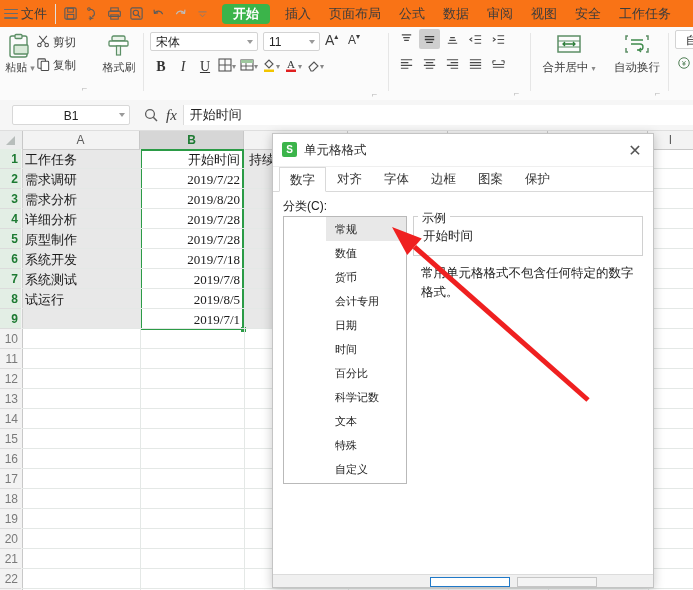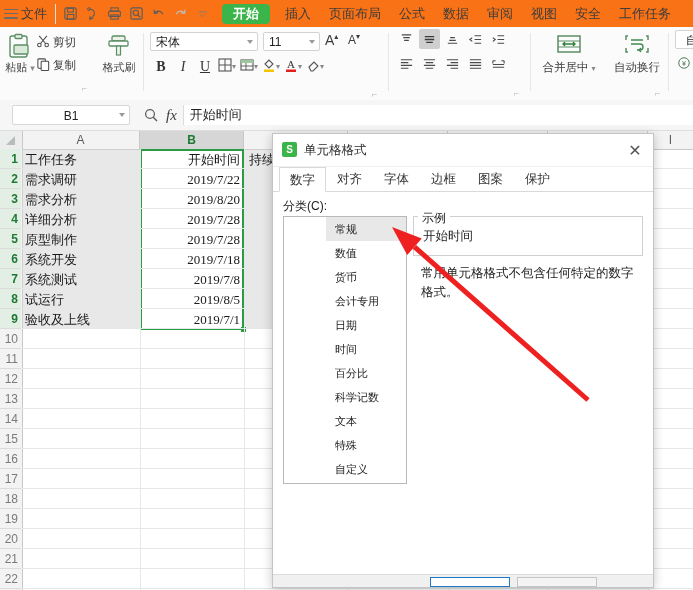--- a/index.html
+++ b/index.html
@@ -501,21 +501,20 @@
       <div class="cell" style="left: 3px; top: 61px; width: 112px;">详细分析</div>
       <div class="cell right" style="left: 120px; top: 61px; width: 98px;">2019/7/28</div>
       <div class="cell" style="left: 3px; top: 81px; width: 112px;">原型制作</div>
       <div class="cell right" style="left: 120px; top: 81px; width: 98px;">2019/7/28</div>
       <div class="cell" style="left: 3px; top: 101px; width: 112px;">系统开发</div>
       <div class="cell right" style="left: 120px; top: 101px; width: 98px;">2019/7/18</div>
       <div class="cell" style="left: 3px; top: 121px; width: 112px;">系统测试</div>
       <div class="cell right" style="left: 120px; top: 121px; width: 98px;">2019/7/8</div>
       <div class="cell" style="left: 3px; top: 141px; width: 112px;">试运行</div>
       <div class="cell right" style="left: 120px; top: 141px; width: 98px;">2019/8/5</div>
-      <div class="cell" style="left: 3px; top: 161px; width: 112px;">验收及上线</div>
       <div class="cell right" style="left: 120px; top: 161px; width: 98px; text-align: right;">2019/7/1</div>
     </div>
 </div>
 
 <div class="dlg">
   <div class="dlghdr">
     <div class="dlgicon">S</div>
     <div class="dlgtitle">单元格格式</div>
     <div class="dlgclose">✕</div>
   </div>

